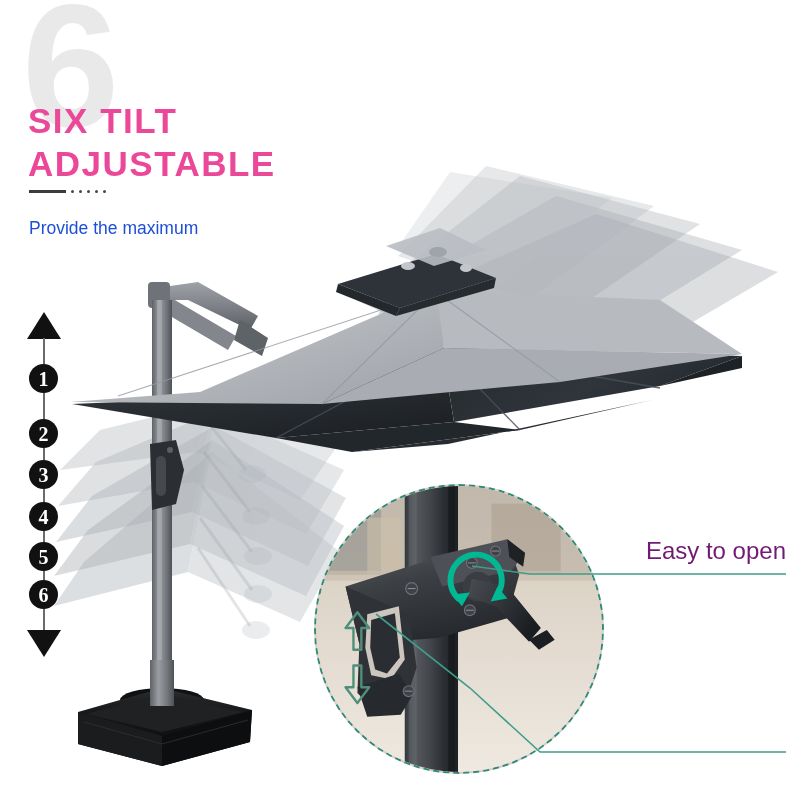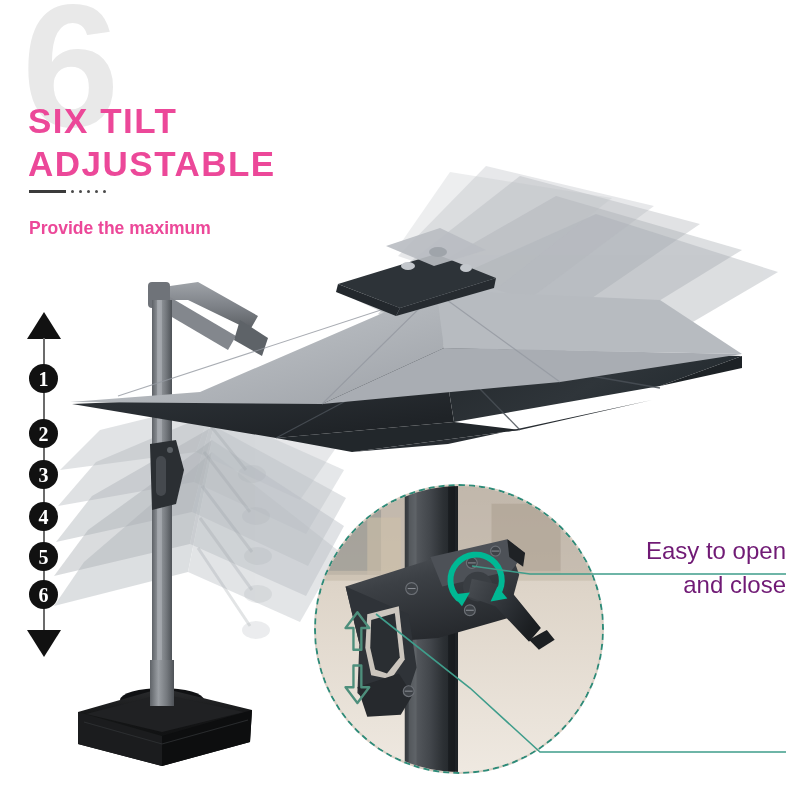--- a/index.html
+++ b/index.html
@@ -67,22 +67,22 @@
     background: #4a4a4a;
     border-radius: 50%;
   }
   .subtitle {
     position: absolute;
     left: 29px;
     top: 215px;
     z-index: 6;
     font-family: "Liberation Sans", sans-serif;
     font-size: 17.5px;
-    font-weight: 700;
-    color: #ec4899;
+    font-weight: 400;
+    color: #1d4ed8;
     line-height: 1.55;
     white-space: nowrap;
   }
 
   
   .scale {
     position: absolute;
     left: 22px;
     top: 312px;
     width: 44px;
@@ -484,17 +484,16 @@
 
   <svg class="leader-svg" viewBox="0 0 800 800">
 
     <path d="M472 566 L530 574 L786 574" fill="none" stroke="#3f9d8b" stroke-width="1.6"></path>
 
     <path d="M376 614 L470 688 L540 752 L786 752" fill="none" stroke="#3f9d8b" stroke-width="1.6"></path>
   </svg>
 
   <div class="callout callout-open">
     <div>Easy to open</div>
-    <div>and close</div>
   </div>
 
 
 </div>
 
 </body></html>

